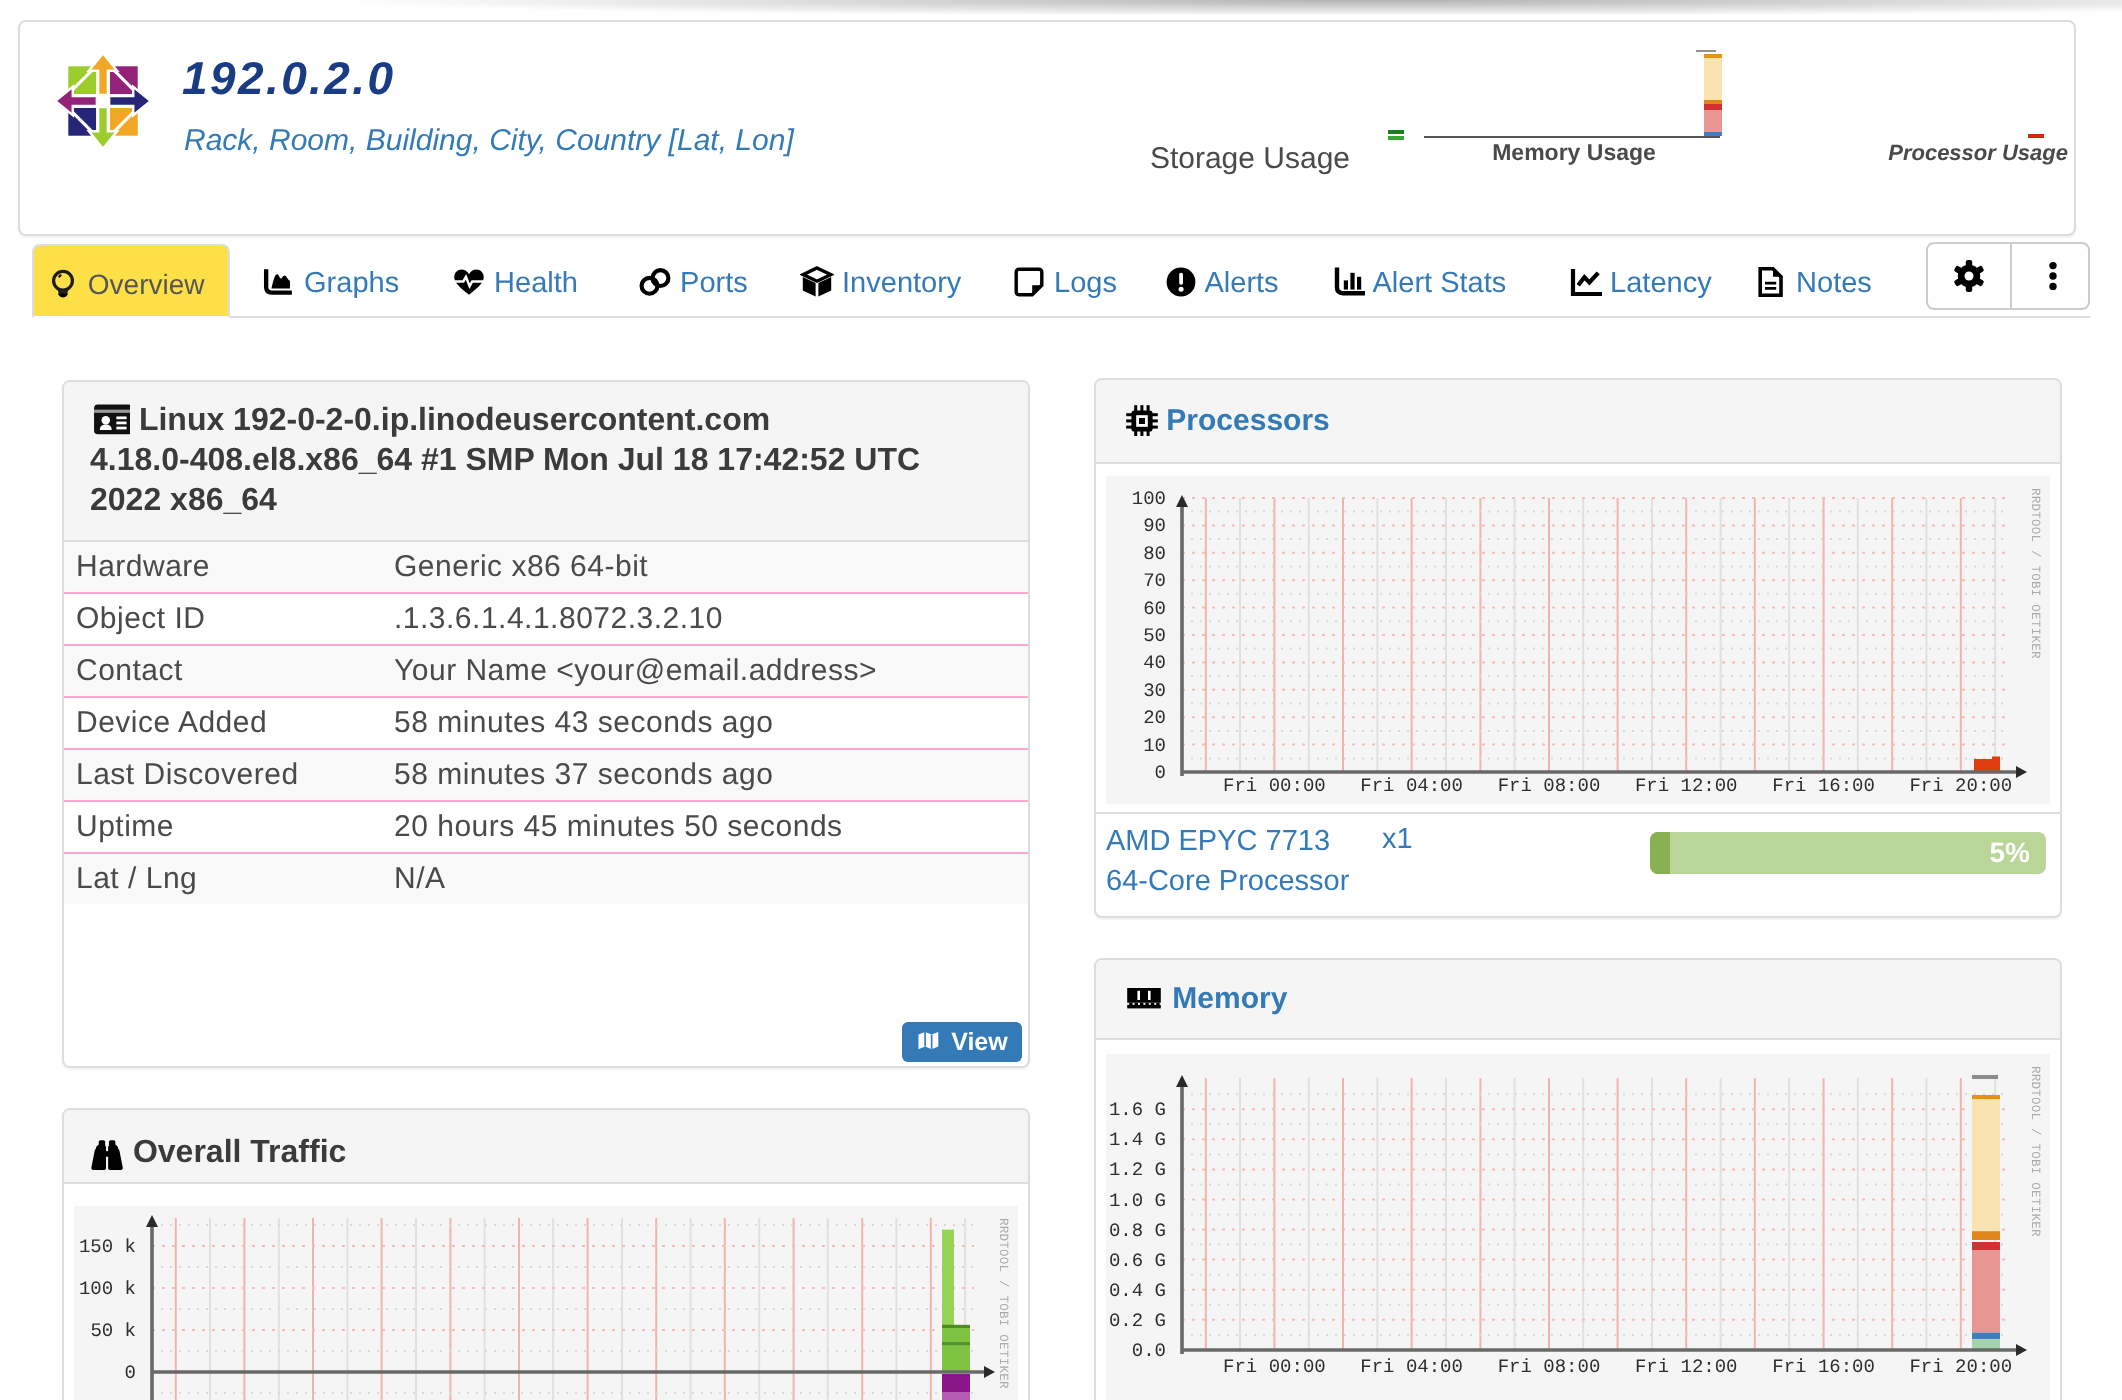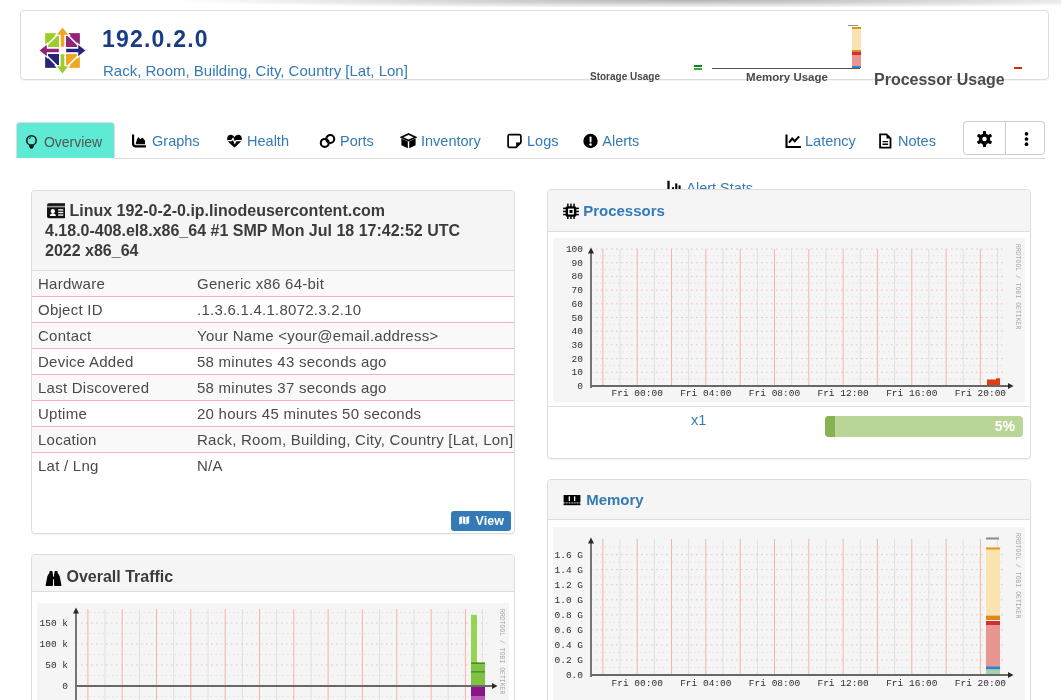--- a/index.html
+++ b/index.html
@@ -17,21 +17,21 @@
 table.dev tr:first-child td { border-top:none; }
 table.dev tr:nth-child(odd) td { background:#f9f9f9; }
 table.dev td.k { width:159px; }
 </style>
 </head>
 <body>
 
 <div class="abs" style="left:130px; right:0; top:0; height:7px;
   background:radial-gradient(ellipse 80% 170% at 60% 0%, rgba(95,95,95,.48), rgba(95,95,95,0) 70%);"></div>
 
-<div class="panel" style="left:20px; top:10px; width:1029px; height:70px;">
+<div class="panel" style="left:9px; top:10px; width:1029px; height:108px;font-style:italic;">
   <div class="abs" style="left:17px; top:15px;"><svg width="49" height="49" viewBox="0 0 48 48">
 <g>
 <rect x="7" y="7" width="13.6" height="13.6" fill="#9ccd2c"></rect>
 <rect x="27.4" y="7" width="13.6" height="13.6" fill="#932279"></rect>
 <rect x="7" y="27.4" width="13.6" height="13.6" fill="#262577"></rect>
 <rect x="27.4" y="27.4" width="13.6" height="13.6" fill="#efa724"></rect>
 <line x1="7.2" y1="20.4" x2="20.4" y2="7.2" stroke="#fff" stroke-width="1.5"></line>
 <line x1="27.6" y1="7.2" x2="40.8" y2="20.4" stroke="#fff" stroke-width="1.5"></line>
 <line x1="7.2" y1="27.6" x2="20.4" y2="40.8" stroke="#fff" stroke-width="1.5"></line>
 <line x1="27.6" y1="40.8" x2="40.8" y2="27.6" stroke="#fff" stroke-width="1.5"></line>
@@ -51,26 +51,26 @@
 <div class="abs" style="left:694px; top:64.5px; width:8px; height:2px; background:#1e7d1e;"></div>
 <div class="abs" style="left:694px; top:67.5px; width:8px; height:2.5px; background:#35a835;"></div>
 <div class="abs" style="left:712px; top:67.6px; width:148px; height:1.4px; background:#555;"></div>
 <div class="abs" style="left:848px; top:24.5px; width:10px; height:1.6px; background:#919191;"></div>
 <div class="abs" style="left:852px; top:27px; width:9px; height:23px; background:#f8e3b1; border-top:2px solid #e6930f;"></div>
 <div class="abs" style="left:852px; top:50px; width:9px; height:2px; background:#e0861a;"></div>
 <div class="abs" style="left:852px; top:52px; width:9px; height:2.6px; background:#d03231;"></div>
 <div class="abs" style="left:852px; top:54.6px; width:9px; height:11.4px; background:#e79694;"></div>
 <div class="abs" style="left:852px; top:66px; width:9px; height:1.6px; background:#3f7fc1;"></div>
 <div class="abs" style="left:1014px; top:66.5px; width:8px; height:2.5px; background:#d22b0b;"></div>
-<div class="abs" style="left:545px; top:71px; width:160px; text-align:center; font-size:10px; font-weight:bold; color:#4a4a4a;">Storage Usage</div>
+<div class="abs" style="left:545px; top:71px; width:160px; text-align:center; font-size:15px; font-weight:normal; color:#4a4a4a;">Storage Usage</div>
 <div class="abs" style="left:707px; top:71px; width:160px; text-align:center; font-size:11.5px; font-weight:bold; color:#4a4a4a;">Memory Usage</div>
-<div class="abs" style="left:874px; top:71px; width:160px; text-align:left; font-size:16px; font-weight:bold; color:#4a4a4a;">Processor Usage</div>
+<div class="abs" style="left:874px; top:71px; width:160px; text-align:right; font-size:11px; font-weight:bold; color:#4a4a4a;font-style:italic;">Processor Usage</div>
 
 <div class="abs" id="tabs" style="left:16px; top:122px; width:1029px; height:37px; border-bottom:1px solid #ddd; font-size:14.5px;">
-  <div class="abs" style="left:0; top:0; height:37px; background:#5eead4; border:1px solid #ddd; border-bottom:1px solid #fff; border-radius:4px 4px 0 0; padding:11px 12px 0 6px; color:#555; font-size:14px;"><svg class="ic " width="17" height="16" viewBox="0 0 16 16">
+  <div class="abs" style="left:0; top:0; height:37px; background:#fde047; border:1px solid #ddd; border-bottom:1px solid #fff; border-radius:4px 4px 0 0; padding:11px 12px 0 6px; color:#555; font-size:14px;"><svg class="ic " width="17" height="16" viewBox="0 0 16 16">
         <g fill="none" stroke="#1c1c1c" stroke-width="1.6">
           <circle cx="8" cy="6.4" r="4.7"></circle>
           <path d="M6.2 10.6 L6.5 12.4 H9.5 L9.8 10.6" stroke-width="1.5"></path>
         </g>
         <path d="M6.4 13.4 a2 2 0 0 0 3.2 0 Z" fill="#000" stroke="#000"></path>
         <path d="M5.8 4.6 L7.1 3.3" stroke="#1c1c1c" stroke-width="1.1" fill="none"></path>
       </svg> Overview</div>
   <div class="abs tb" style="left:100px; top:11px; padding-left:15px;"><svg class="ic " width="17" height="16" viewBox="0 0 18 16">
         <path d="M2.2 1.2 V10.6 Q2.2 13.6 5.2 13.6 H15.8" fill="none" stroke="#000" stroke-width="2.3"></path>
         <path d="M5 11.4 C5.8 8 6.7 3.9 8 3.9 C9 3.9 9.2 6 10 6.1 C10.7 6.2 10.9 4.5 12 4.5 C13 4.5 13.4 6.6 14.8 7.4 V11.4 Z" fill="#000"></path>
@@ -92,21 +92,21 @@
       </svg> <a href="#">Inventory</a></div>
   <div class="abs tb" style="left:475px; top:11px; padding-left:15px;"><svg class="ic " width="17" height="16" viewBox="0 0 16 16">
         <path d="M3 1.6 H13 a1.4 1.4 0 0 1 1.4 1.4 V9.6 L9.6 14.4 H3 a1.4 1.4 0 0 1 -1.4 -1.4 V3 A1.4 1.4 0 0 1 3 1.6 Z" fill="none" stroke="#000" stroke-width="1.7"></path>
         <path d="M14.4 9.6 L9.6 9.6 L9.6 14.4 Z" fill="#000"></path>
       </svg> <a href="#">Logs</a></div>
   <div class="abs tb" style="left:551px; top:11px; padding-left:15px;"><svg class="ic " width="17" height="16" viewBox="0 0 16 16">
         <circle cx="8" cy="8" r="7.2" fill="#000"></circle>
         <rect x="7.1" y="3.4" width="1.9" height="6" rx="0.9" fill="#fff"></rect>
         <circle cx="8.05" cy="11.6" r="1.25" fill="#fff"></circle>
       </svg> <a href="#">Alerts</a></div>
-  <div class="abs tb" style="left:635px; top:11px; padding-left:15px;margin-top:47px;"><svg class="ic " width="17" height="16" viewBox="0 0 16 16">
+  <div class="abs tb" style="left:635px; top:11px; padding-left:15px;"><svg class="ic " width="17" height="16" viewBox="0 0 16 16">
         <path d="M2 0.8 V10.8 Q2 13.6 5 13.6 H16" fill="none" stroke="#000" stroke-width="2.2"></path>
         <g fill="#000">
           <rect x="5.4" y="7.2" width="2.1" height="4.6"></rect>
           <rect x="8.7" y="3.4" width="2.1" height="8.4"></rect>
           <rect x="12" y="5.4" width="2.1" height="6.4"></rect>
         </g>
       </svg> <a href="#">Alert Stats</a></div>
   <div class="abs tb" style="left:753px; top:11px; padding-left:15px;"><svg class="ic " width="17" height="16" viewBox="0 0 16 16">
         <g fill="none" stroke="#000">
           <path d="M2 1.5 V14 H16.5" stroke-width="2.1"></path>
@@ -174,24 +174,20 @@
           <td class="k">Device Added</td>
           <td>58 minutes 43 seconds ago</td>
         </tr>
     <tr>
           <td class="k">Last Discovered</td>
           <td>58 minutes 37 seconds ago</td>
         </tr>
     <tr>
           <td class="k">Uptime</td>
           <td>20 hours 45 minutes 50 seconds</td>
-        </tr>
-    <tr>
-          <td class="k">Location</td>
-          <td>Rack, Room, Building, City, Country [Lat, Lon]</td>
         </tr>
     <tr>
           <td class="k">Lat / Lng</td>
           <td>N/A</td>
         </tr>
   </tbody>
     </table>
   <div class="abs" style="left:419px; top:320px; width:60px; height:20px; background:#337ab7; border-radius:3px;
     color:#fff; font-size:12.5px; font-weight:bold; text-align:center; line-height:20px;"><svg class="ic " width="14" height="13" viewBox="0 0 16 16">
         <path d="M0.9 2.8 L5 1.2 L9 2.8 L13.1 1.2 V10.2 L9 11.8 L5 10.2 L0.9 11.8 Z" fill="#fff"></path>
@@ -354,20 +350,21 @@
 <text x="84.2" y="157.5" font-family="Liberation Mono, monospace" font-size="9.5" fill="#2e2e2e" text-anchor="middle">Fri 00:00</text>
 <text x="152.8" y="157.5" font-family="Liberation Mono, monospace" font-size="9.5" fill="#2e2e2e" text-anchor="middle">Fri 04:00</text>
 <text x="221.5" y="157.5" font-family="Liberation Mono, monospace" font-size="9.5" fill="#2e2e2e" text-anchor="middle">Fri 08:00</text>
 <text x="290.1" y="157.5" font-family="Liberation Mono, monospace" font-size="9.5" fill="#2e2e2e" text-anchor="middle">Fri 12:00</text>
 <text x="358.8" y="157.5" font-family="Liberation Mono, monospace" font-size="9.5" fill="#2e2e2e" text-anchor="middle">Fri 16:00</text>
 <text x="427.4" y="157.5" font-family="Liberation Mono, monospace" font-size="9.5" fill="#2e2e2e" text-anchor="middle">Fri 20:00</text>
 <text transform="translate(463,6) rotate(90)" font-family="Liberation Mono, monospace" font-size="6.3" fill="#ababab" letter-spacing="0.1">RRDTOOL / TOBI OETIKER</text>
 </svg>
     </div>
   <div class="abs" style="left:0; top:216px; width:482px; border-top:1px solid #ddd;"></div>
+  <div class="abs" style="left:5px; top:222px; font-size:14.5px; line-height:19.5px;"><a href="#">AMD EPYC 7713<br>64-Core Processor</a></div>
   <div class="abs" style="left:143px; top:222px; font-size:14.5px;"><a href="#">x1</a></div>
   <div class="abs" style="left:277px; top:226px; width:198px; height:20.5px; background:#b9d598; border-radius:4px;">
     <div class="abs" style="left:0; top:0; width:10px; height:20.5px; background:#87b153; border-radius:4px 0 0 4px;"></div>
     <div class="abs" style="right:8px; top:0; color:#fff; font-weight:bold; font-size:14px; line-height:20.5px;">5%</div>
   </div>
 </div>
 
 <div class="panel" style="left:547px; top:479px; width:484px; height:260px;">
   <div class="phead" style="padding:11px 14px 7px 14px; font-size:15px; font-weight:bold; height:40px;">
     <svg class="ic " width="20" height="16" viewBox="0 0 18 16">

